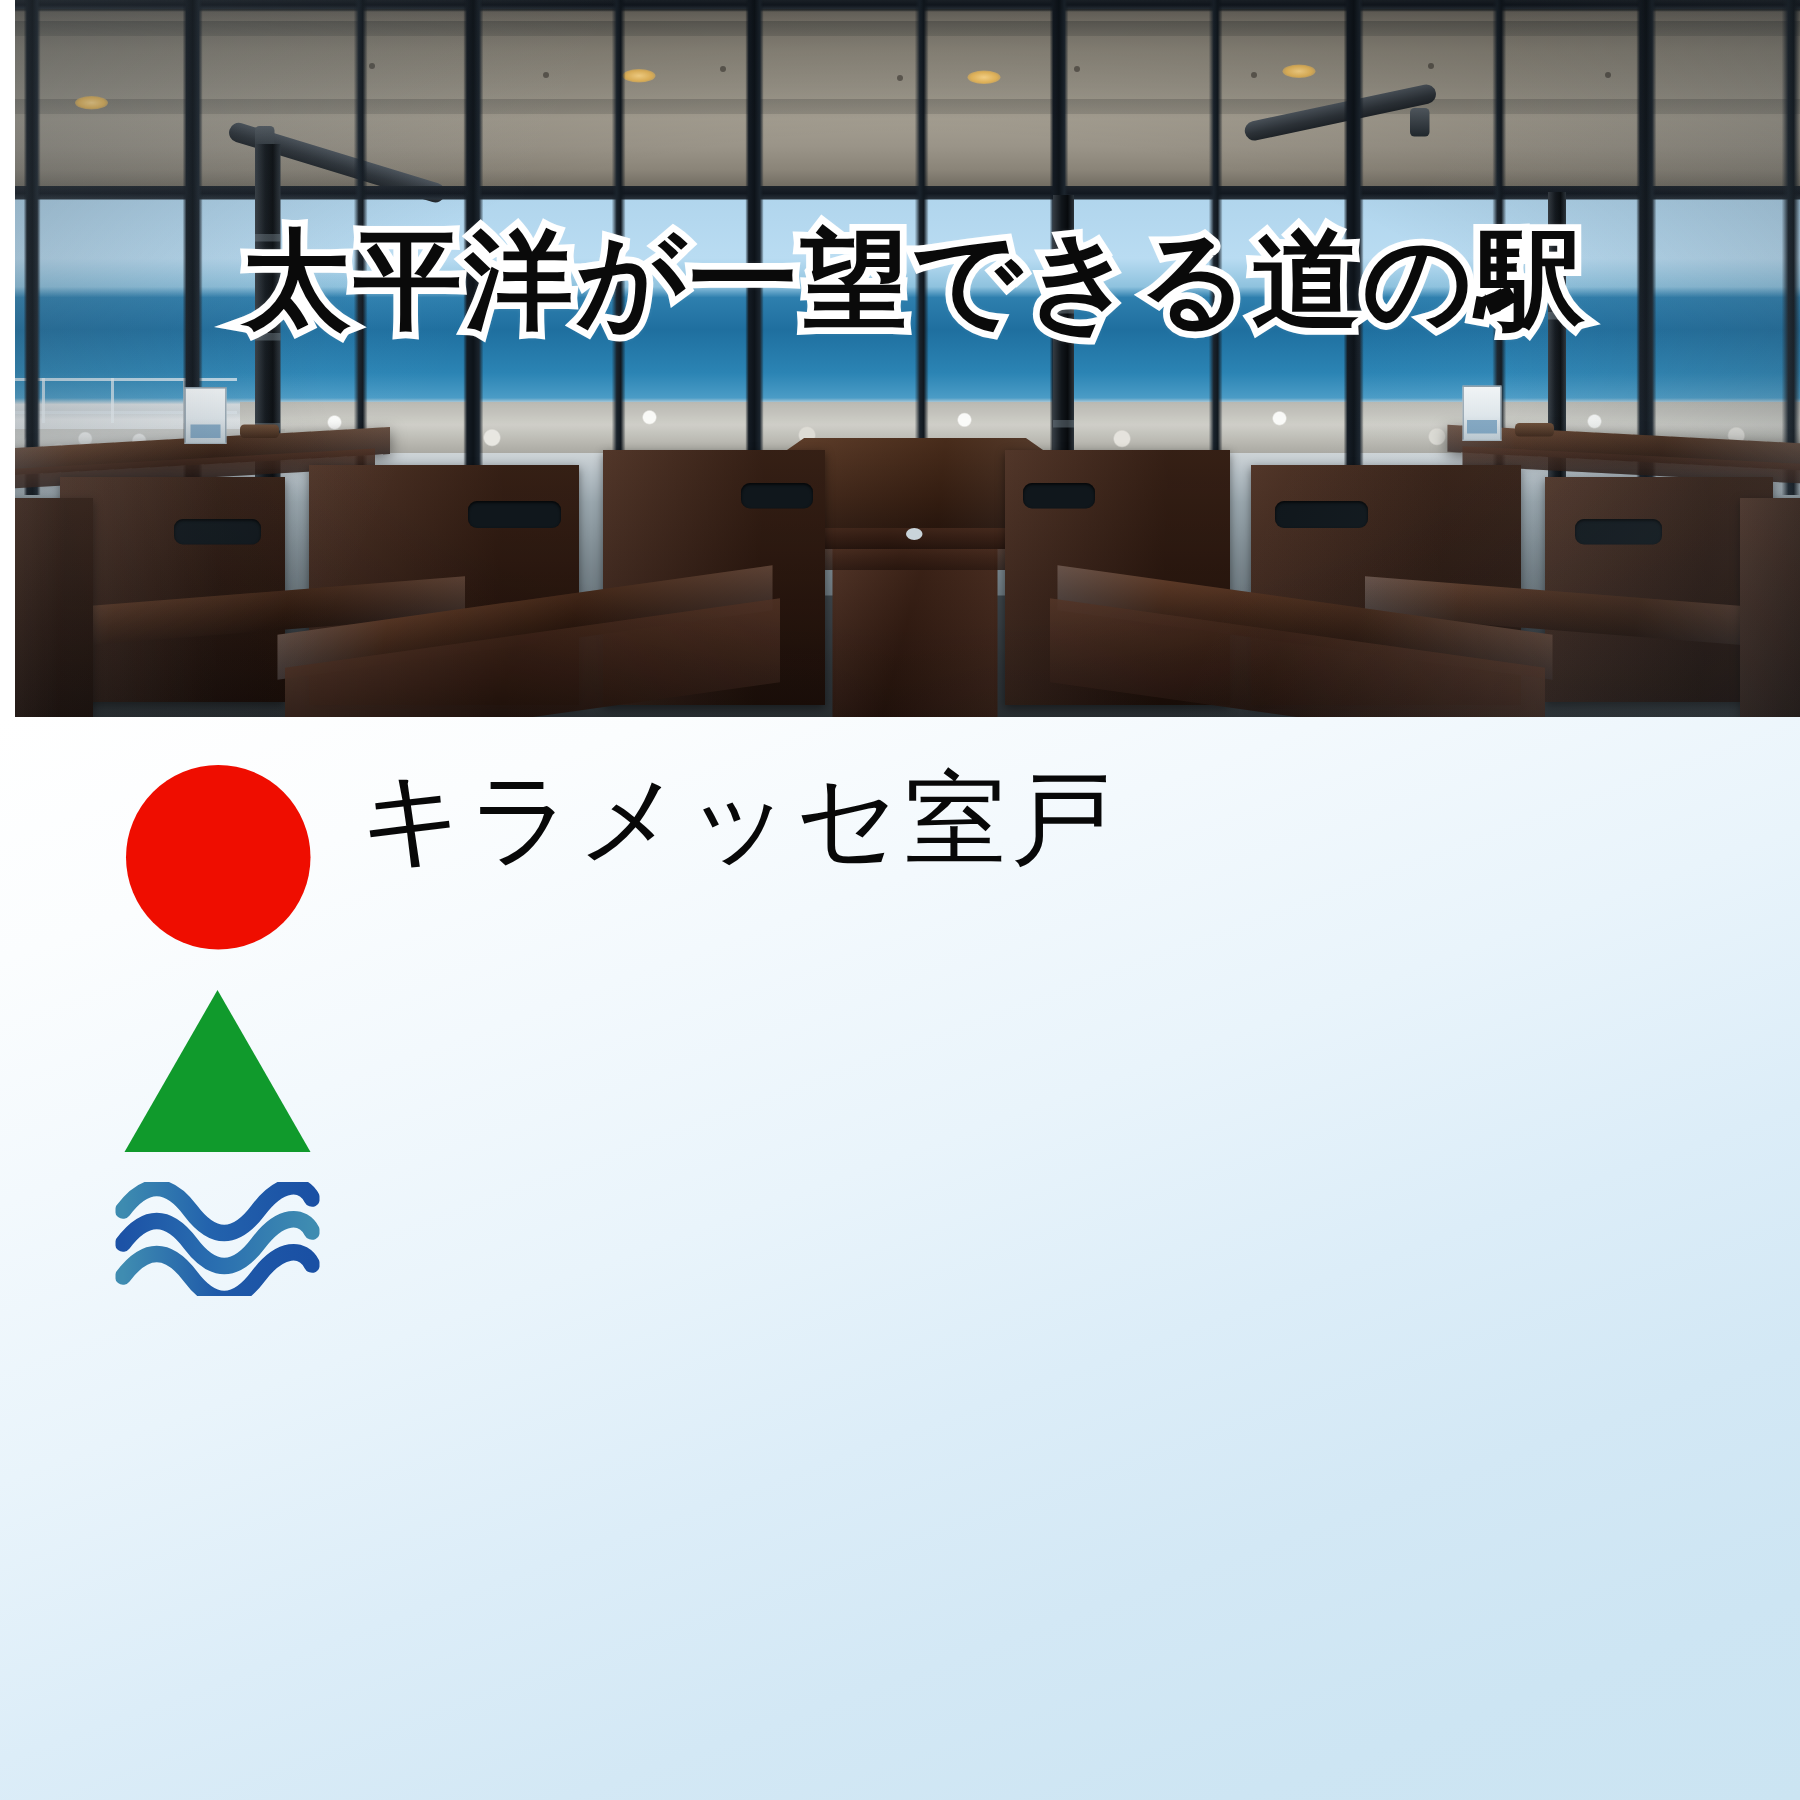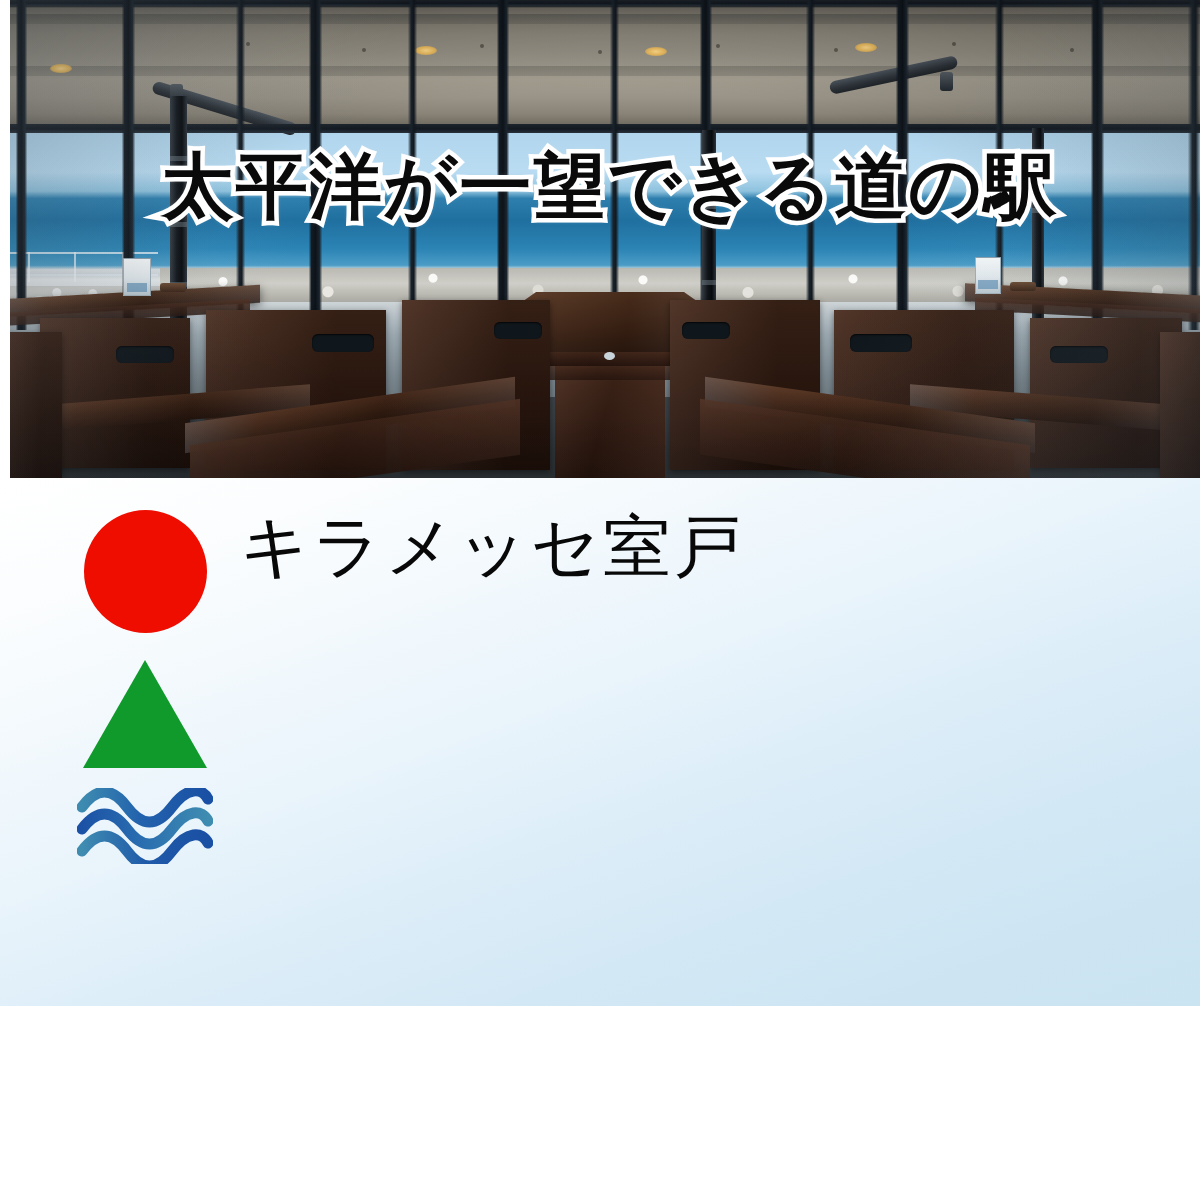--- a/index.html
+++ b/index.html
@@ -240,21 +240,21 @@
        2px 2px 0 rgba(255,255,255,.6), -2px -2px 0 rgba(255,255,255,.6);
     white-space: nowrap;
     z-index: 40;
   }
 
   
   .info {
     position: absolute;
     left: 0; top: 478px;
     width: 1200px;
-    height: 528px;
+    height: 722px;
     background:
       linear-gradient(160deg,
         #ffffff 0%,
         #fbfdfe 14%,
         #f3f9fd 28%,
         #e9f4fb 44%,
         #dcedf8 60%,
         #d3e8f5 74%,
         #cde5f3 88%,
         #cbe4f2 100%);

